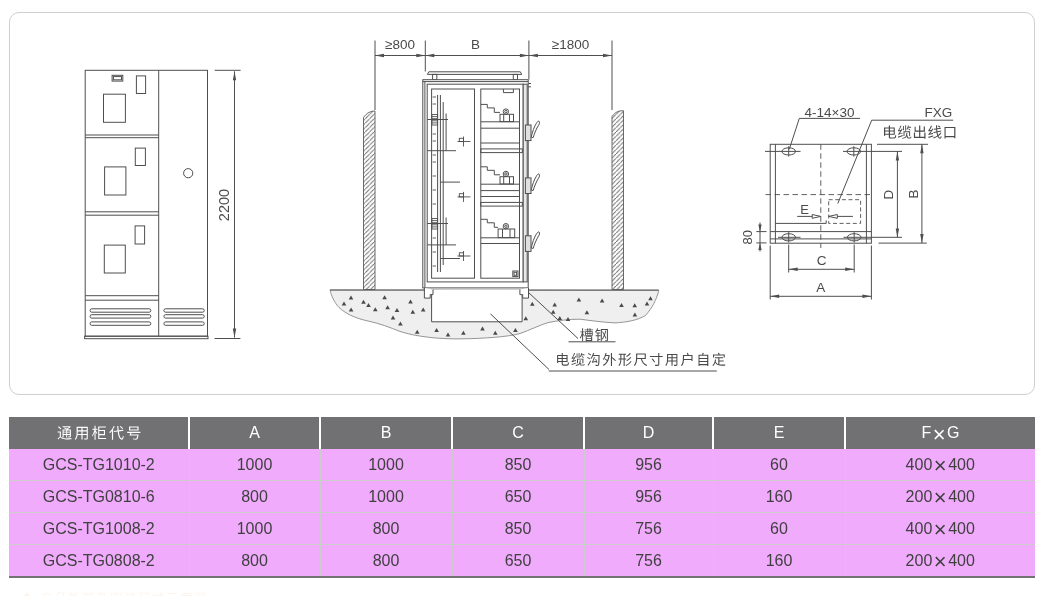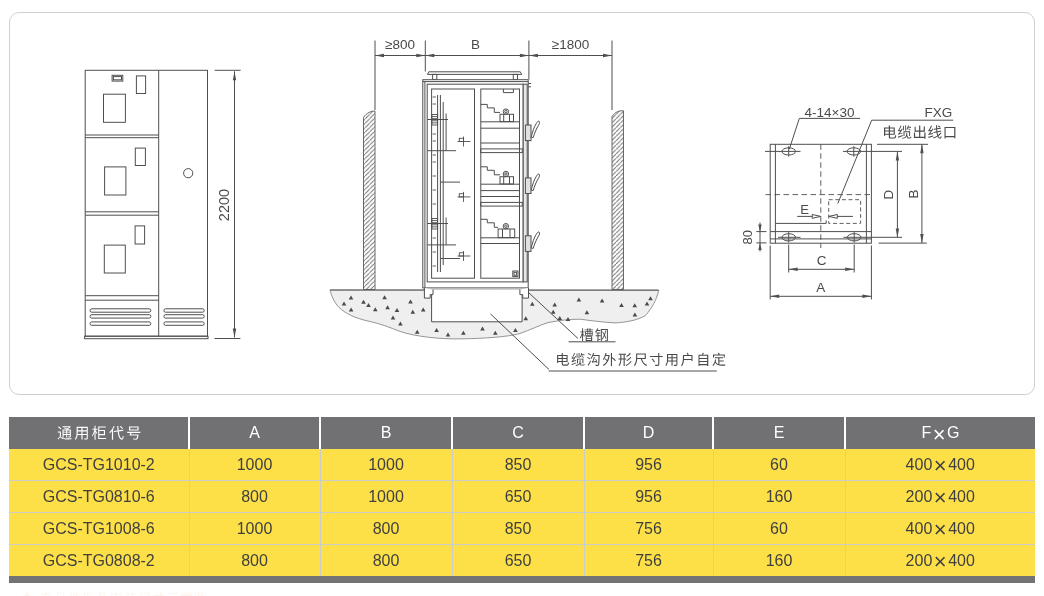--- a/index.html
+++ b/index.html
@@ -5,24 +5,24 @@
   html,body{margin:0;padding:0;}
   body{width:1044px;height:596px;overflow:hidden;position:relative;background:#ffffff;
        font-family:"Liberation Sans", sans-serif;}
   .panel{position:absolute;left:9px;top:12px;width:1024px;height:381px;
          border:1px solid #cfcfcf;border-radius:10px;background:#ffffff;}
   svg.art{position:absolute;left:0;top:0;}
   table.spec{position:absolute;left:9px;top:417px;width:1026px;border-collapse:collapse;
              table-layout:fixed;font-size:16px;color:#404040;}
   table.spec th{background:#717174;color:#ffffff;font-weight:normal;height:32px;padding:0;border-left:2px solid #ffffff;}
   table.spec th:first-child{border-left:none;}
-  table.spec td{text-align:center;height:31px;padding:0;border-bottom:1px solid #cccccc;border-left:1px solid #cccccc;background:#fde047;}
+  table.spec td{text-align:center;height:31px;padding:0;border-bottom:1px solid #cccccc;border-left:1px solid #cccccc;background:#f0abfc;}
   table.spec td:first-child{border-left:none;}
   .x{font-size:22px;margin:0 1.5px;vertical-align:-3.5px;display:inline-block;line-height:15px;}
-  table.spec tr.last td{border-bottom:7px solid #737373;}
+  table.spec tr.last td{border-bottom:2px solid #737373;}
   </style>
 </head>
 <body>
 
 <div class="panel"></div>
 <svg class="art" width="1044" height="596" viewBox="0 0 1044 596">
   <defs>
     <pattern id="hatch" patternUnits="userSpaceOnUse" width="4.4" height="4.4">
       <path d="M-1,5.4 L5.4,-1" stroke="#6a6a6a" stroke-width="0.9" fill="none"></path>
     </pattern>
@@ -493,21 +493,21 @@
         <td>GCS-TG0810-6</td>
         <td>800</td>
         <td>1000</td>
         <td>650</td>
         <td>956</td>
         <td>160</td>
         <td>200<span class="x">×</span>400</td>
       </tr>
 
   <tr>
-        <td>GCS-TG1008-6</td>
+        <td>GCS-TG1008-2</td>
         <td>1000</td>
         <td>800</td>
         <td>850</td>
         <td>756</td>
         <td>60</td>
         <td>400<span class="x">×</span>400</td>
       </tr>
 
   <tr class="last">
         <td>GCS-TG0808-2</td>

